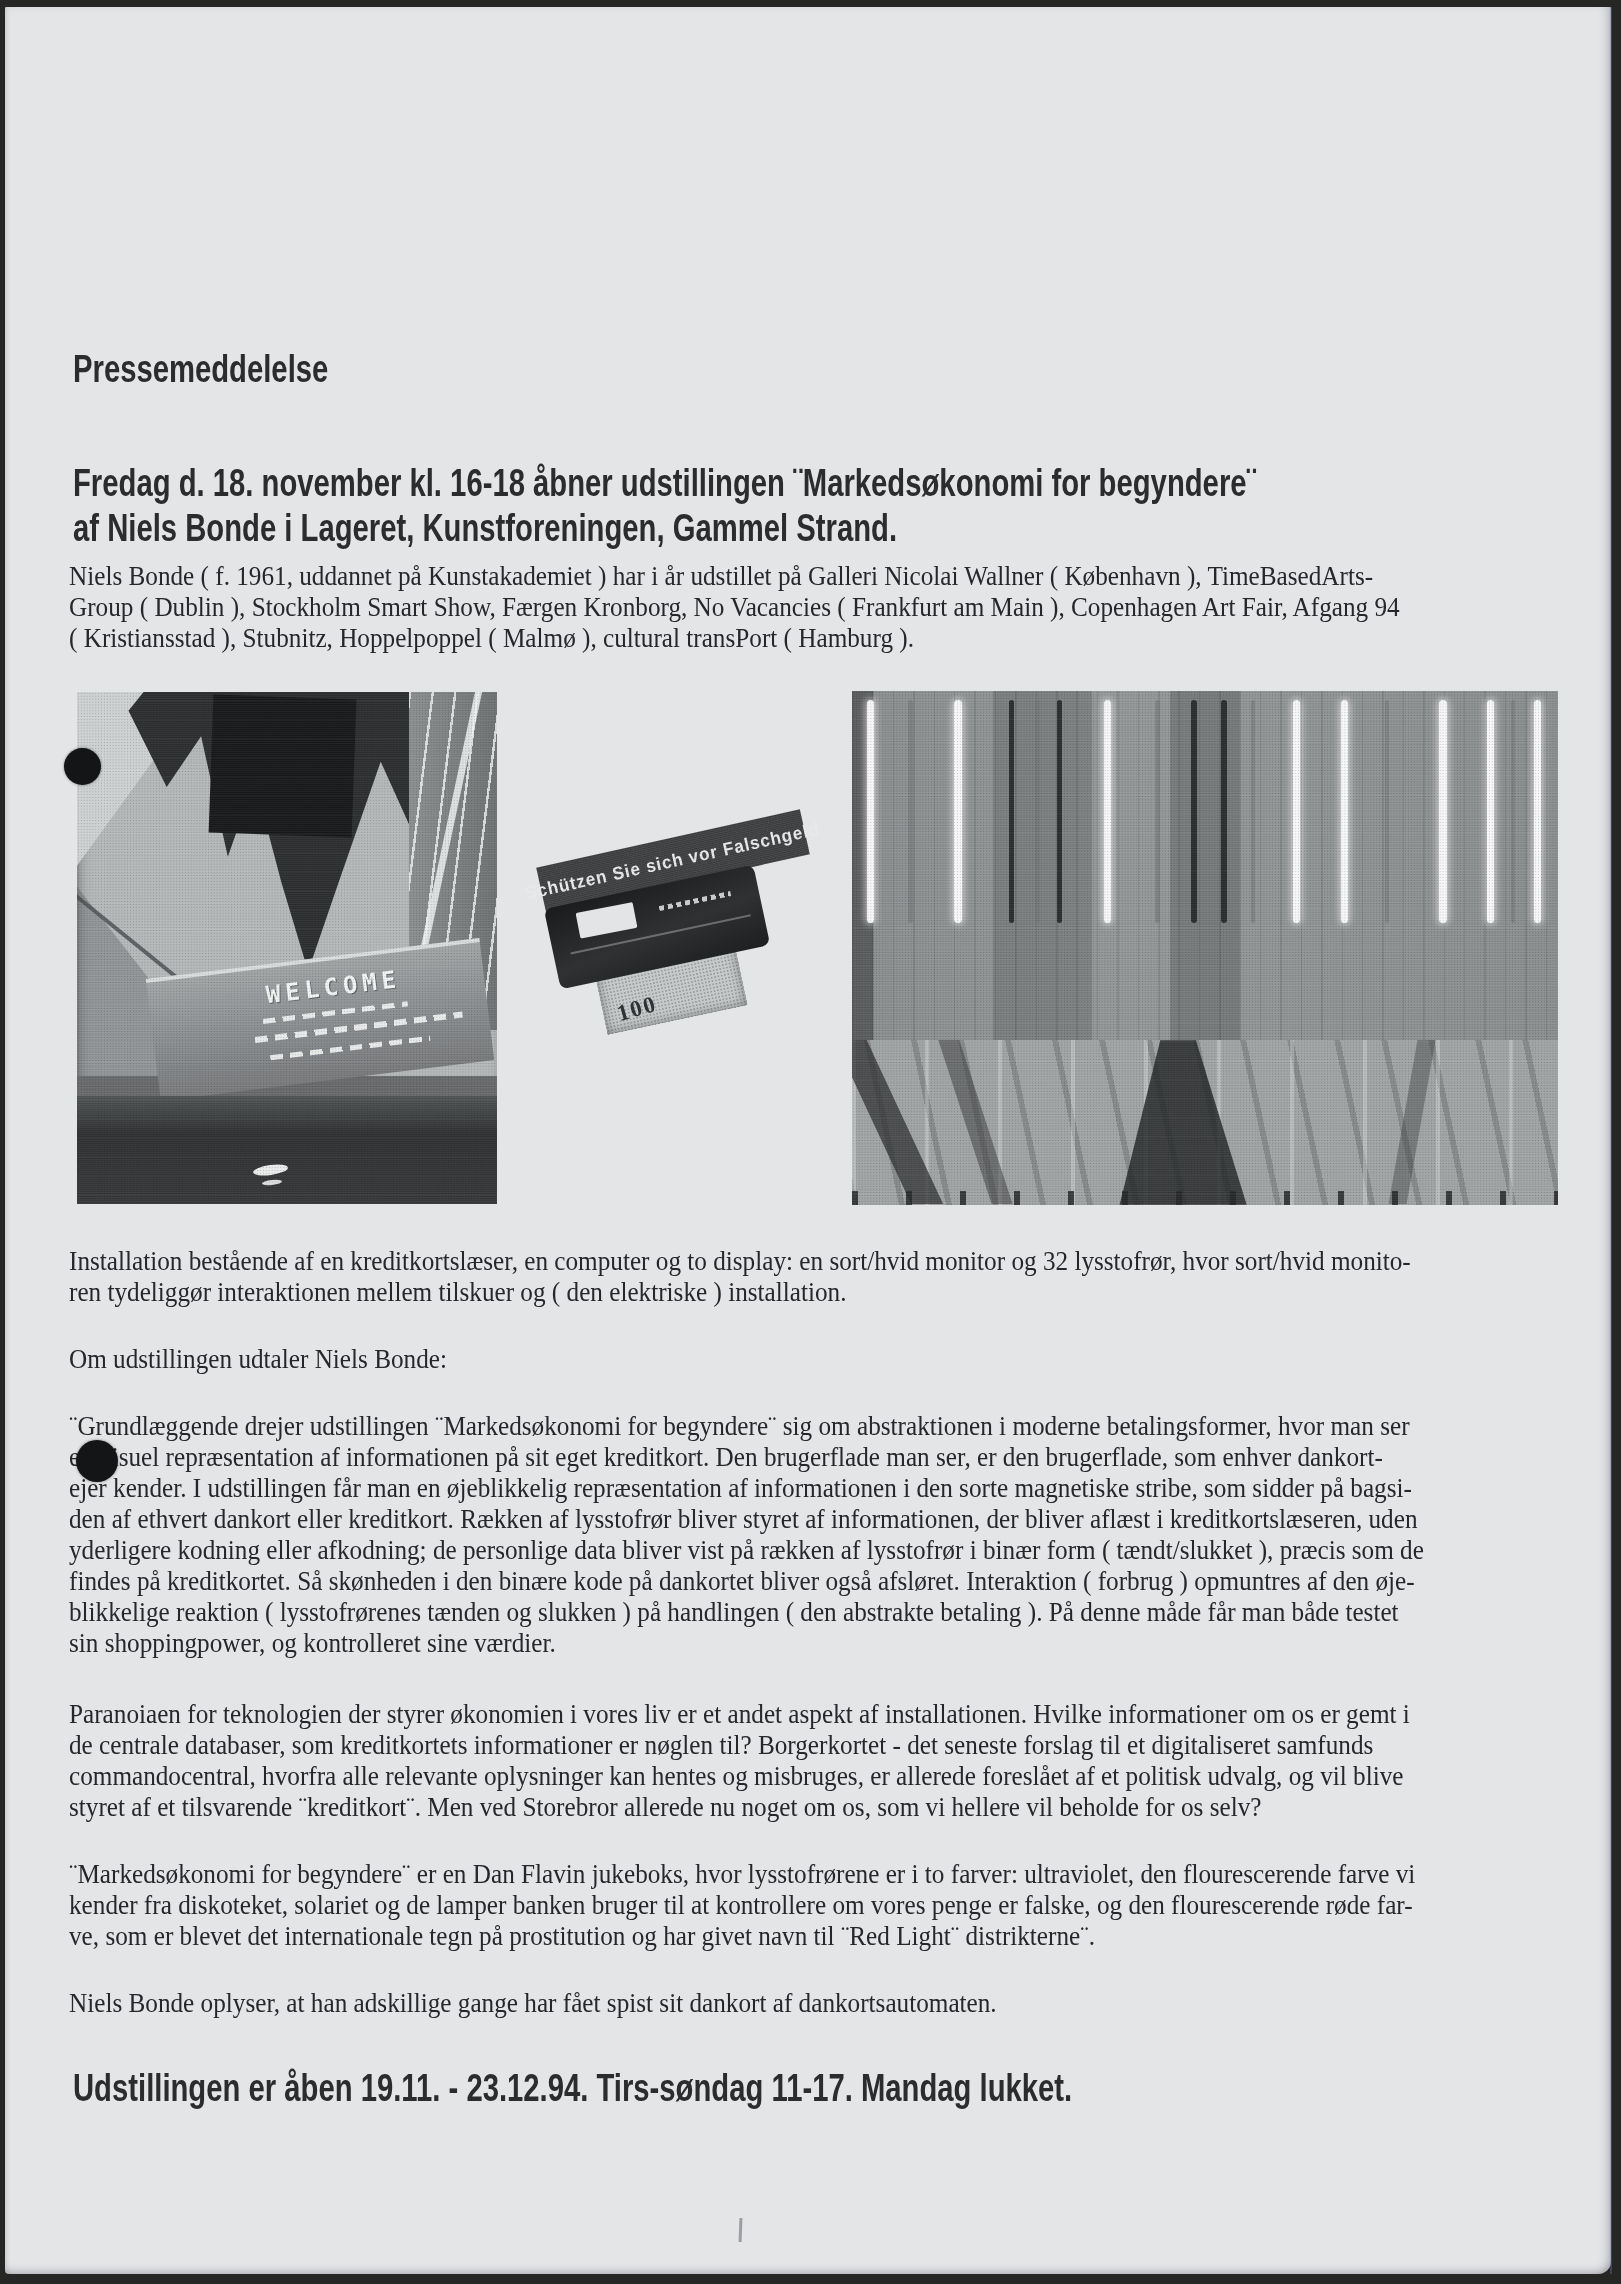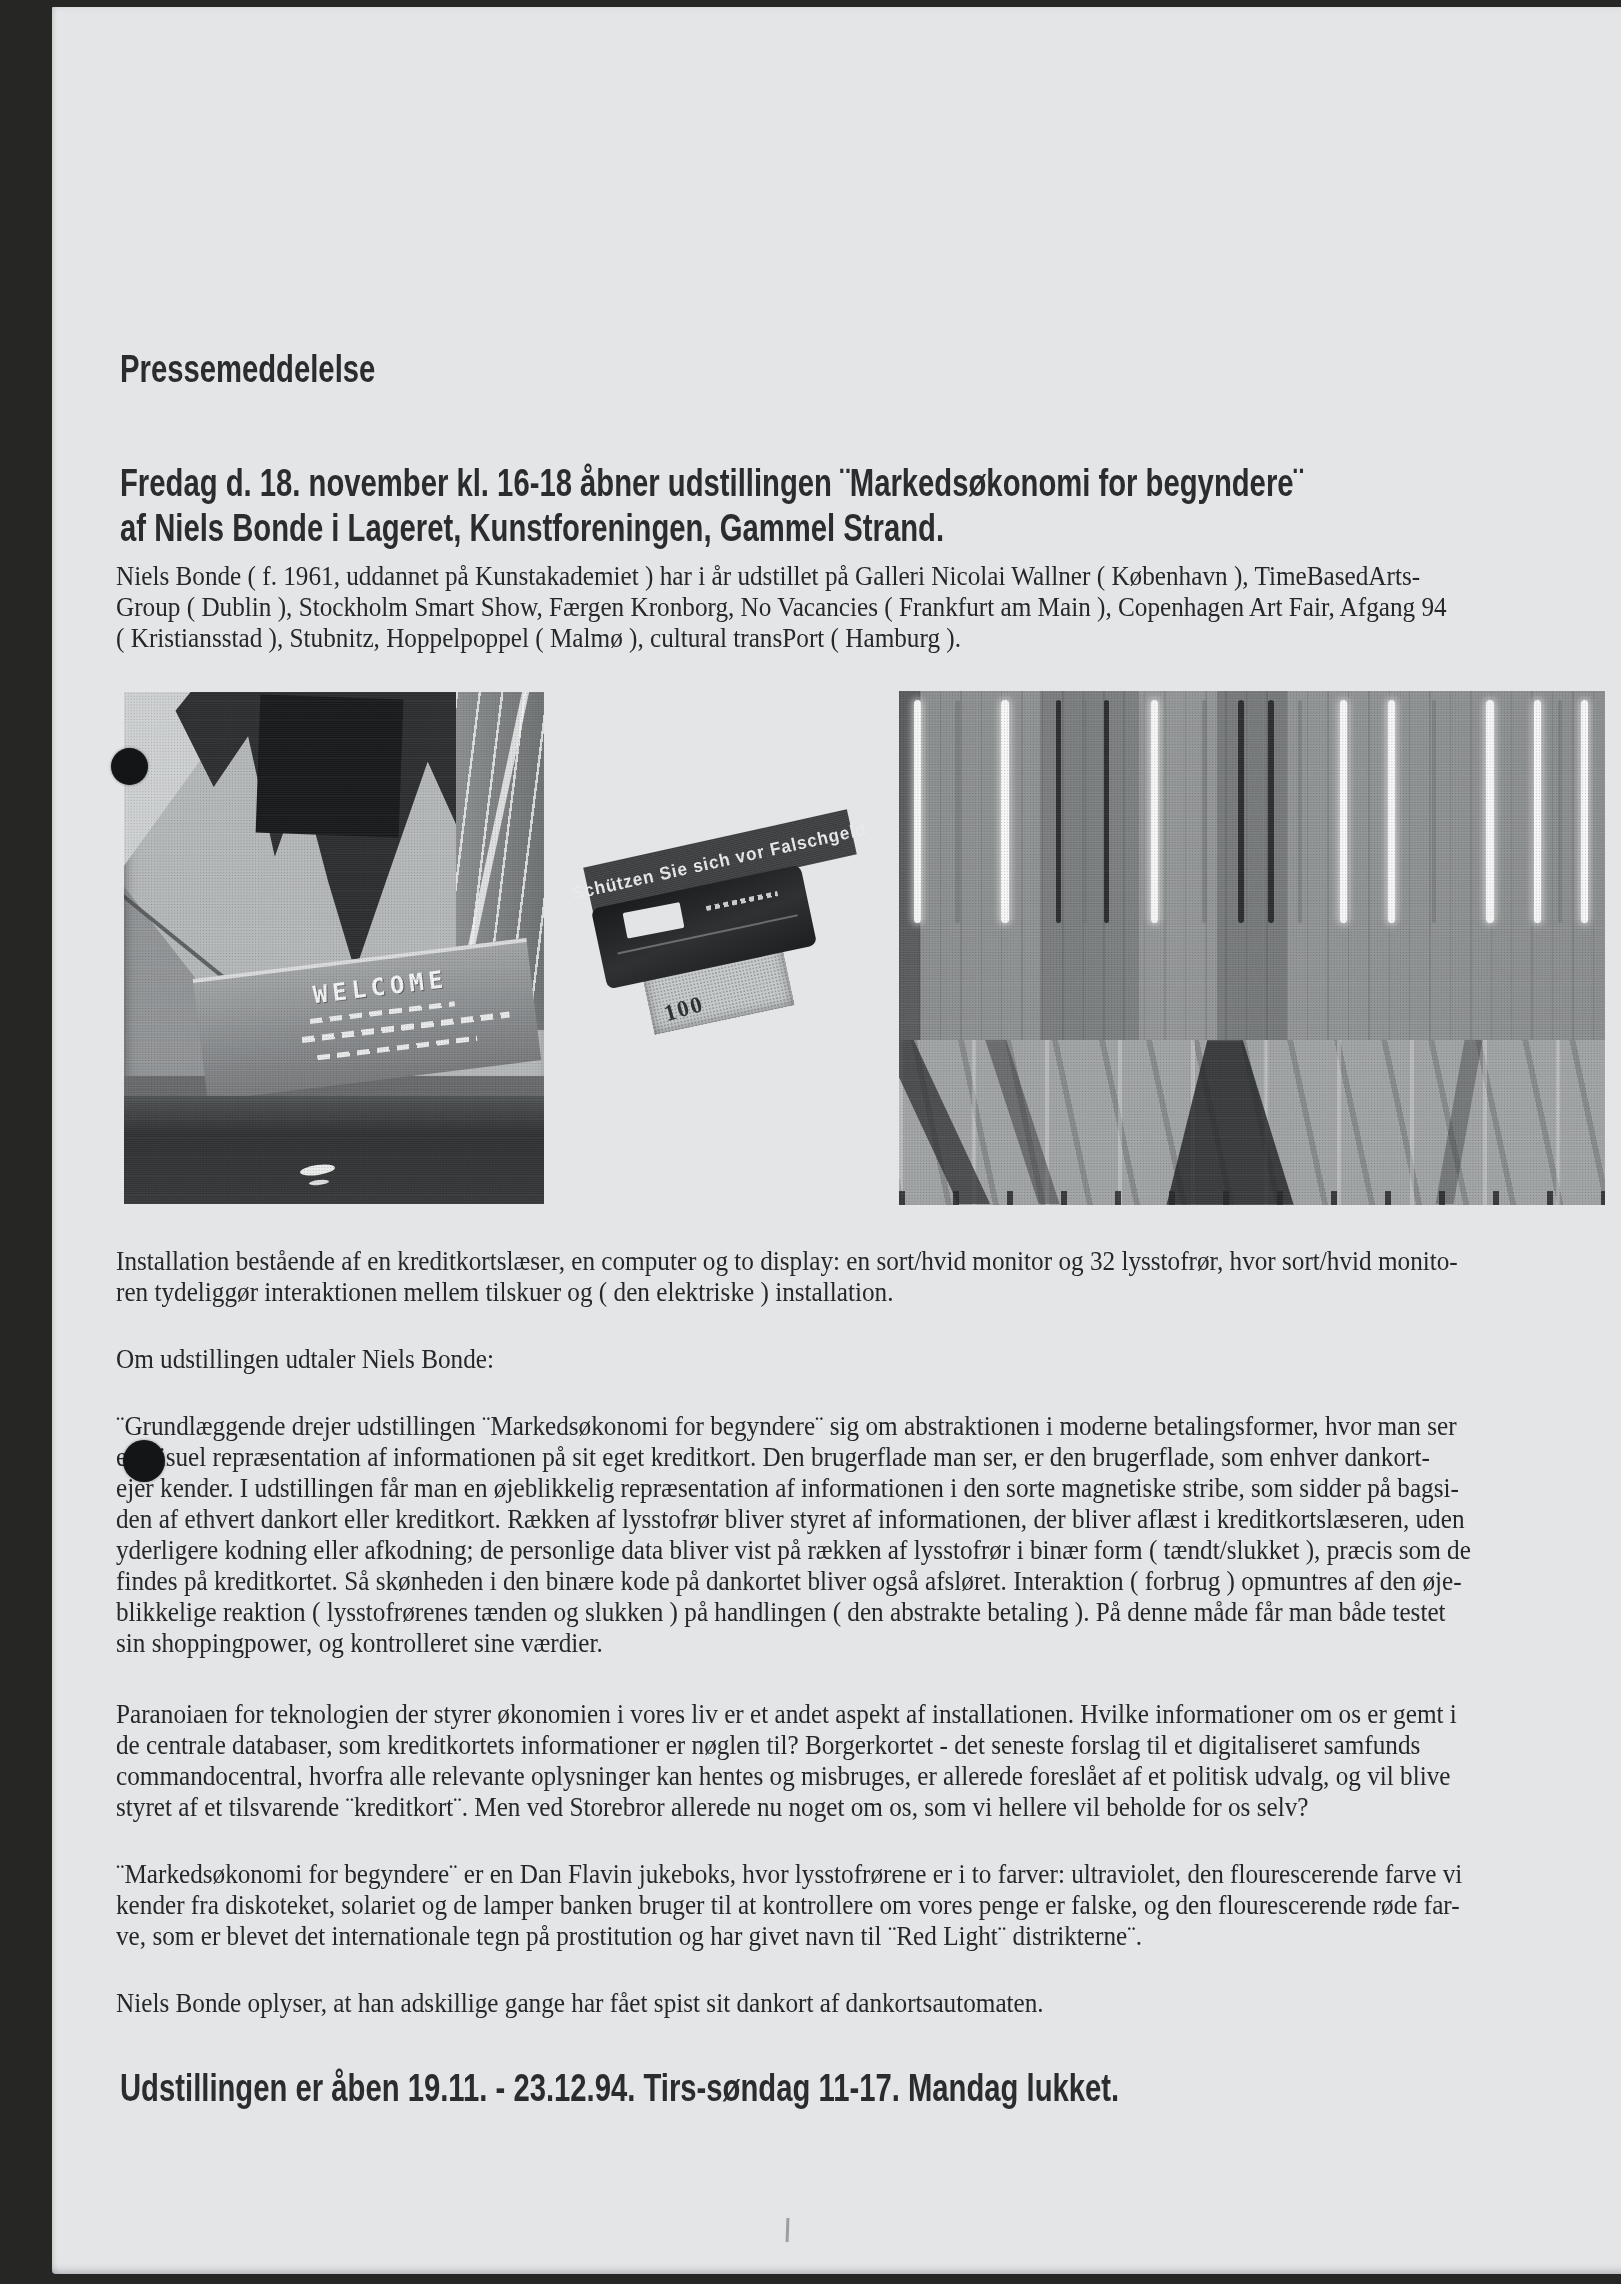--- a/index.html
+++ b/index.html
@@ -106,21 +106,21 @@
   .fs-left2{left:16%;top:0;width:3%;height:100%;background:rgba(52,54,55,.5);transform:skewX(18deg);}
   .fs-right{left:78%;top:0;width:2.5%;height:100%;background:rgba(52,54,55,.4);transform:skewX(-10deg);}
   .floor-ticks{left:0;bottom:0;width:100%;height:13.6px;opacity:.85;
     background:repeating-linear-gradient(90deg,#232526 0 5.8px,transparent 5.8px 54px);}
 
   .scan-tick{left:734px;top:2211px;width:2.9px;height:24px;background:rgba(70,72,78,.45);transform:rotate(2deg);}
 </style>
 </head>
 <body>
 
-<div class="abs" id="scan-frame" style="inset:0;margin-left:47px;">
+<div class="abs" id="scan-frame" style="inset:0;">
   <div class="abs" id="paper">
 
     <div class="abs sans-head" style="left:68px;top:339px;">Pressemeddelelse</div>
 
     <div class="abs sans-head" style="left:68px;top:453px;width:1897px;">Fredag d. 18. november kl. 16-18 åbner udstillingen ¨Markedsøkonomi for begyndere¨
 af Niels Bonde i Lageret, Kunstforeningen, Gammel Strand.</div>
 
     <div class="abs serif-block" style="left:64px;top:553px;">Niels Bonde ( f. 1961, uddannet på Kunstakademiet ) har i år udstillet på Galleri Nicolai Wallner (  København ),  TimeBasedArts-
 Group ( Dublin ), Stockholm Smart Show, Færgen Kronborg, No Vacancies ( Frankfurt am Main ), Copenhagen Art Fair, Afgang 94
 ( Kristiansstad ), Stubnitz, Hoppelpoppel  ( Malmø ), cultural transPort ( Hamburg ).</div>

